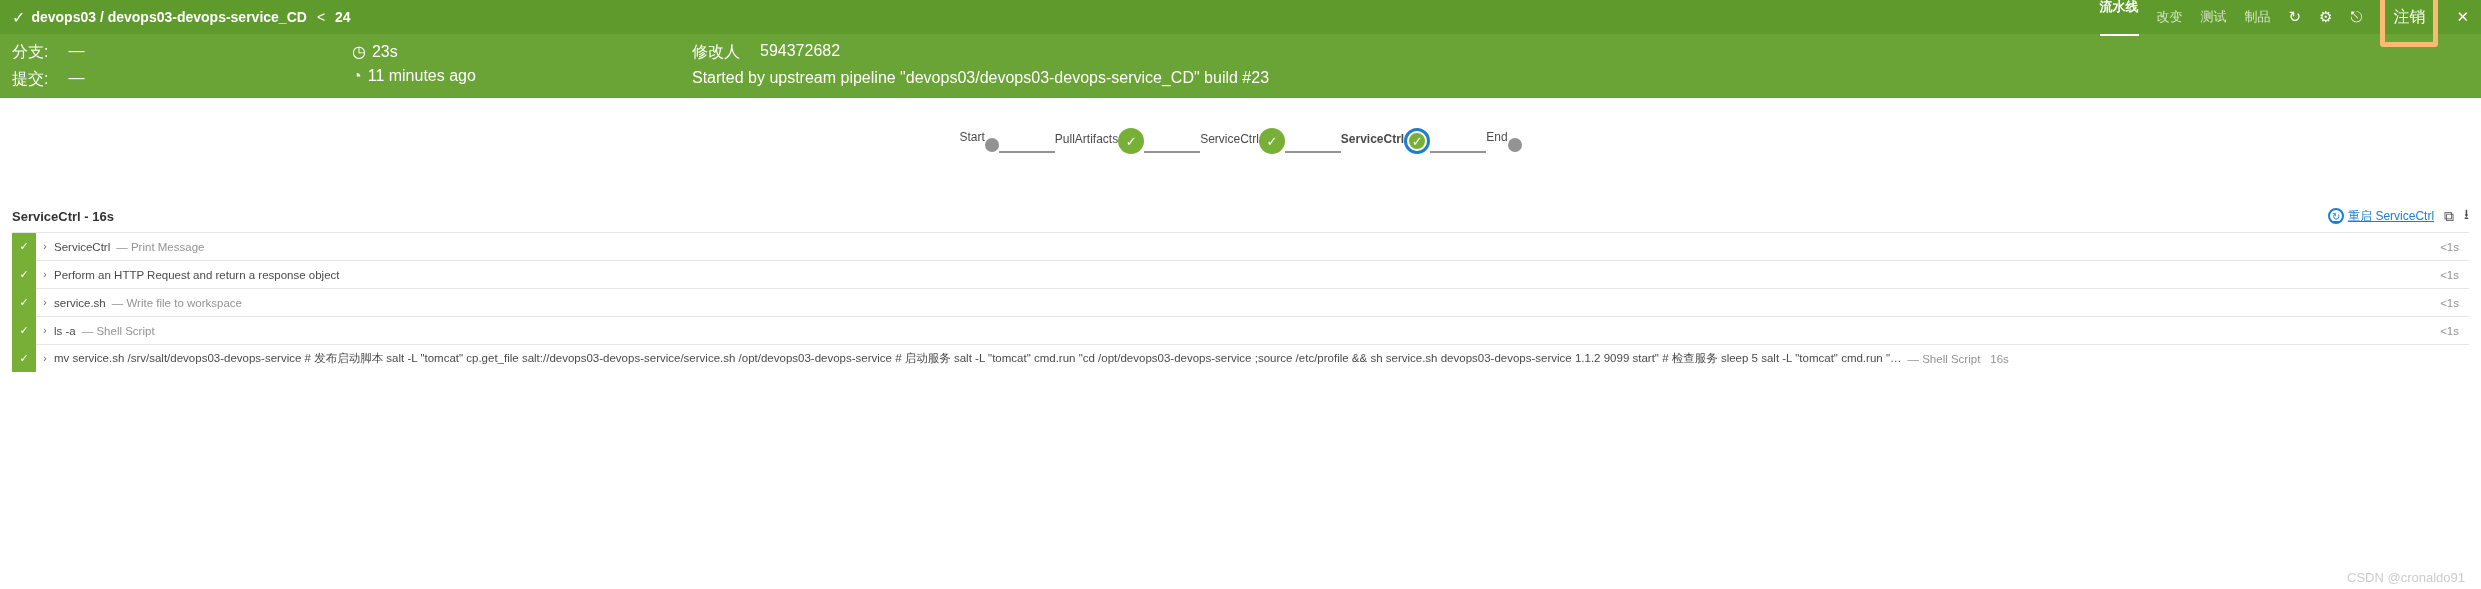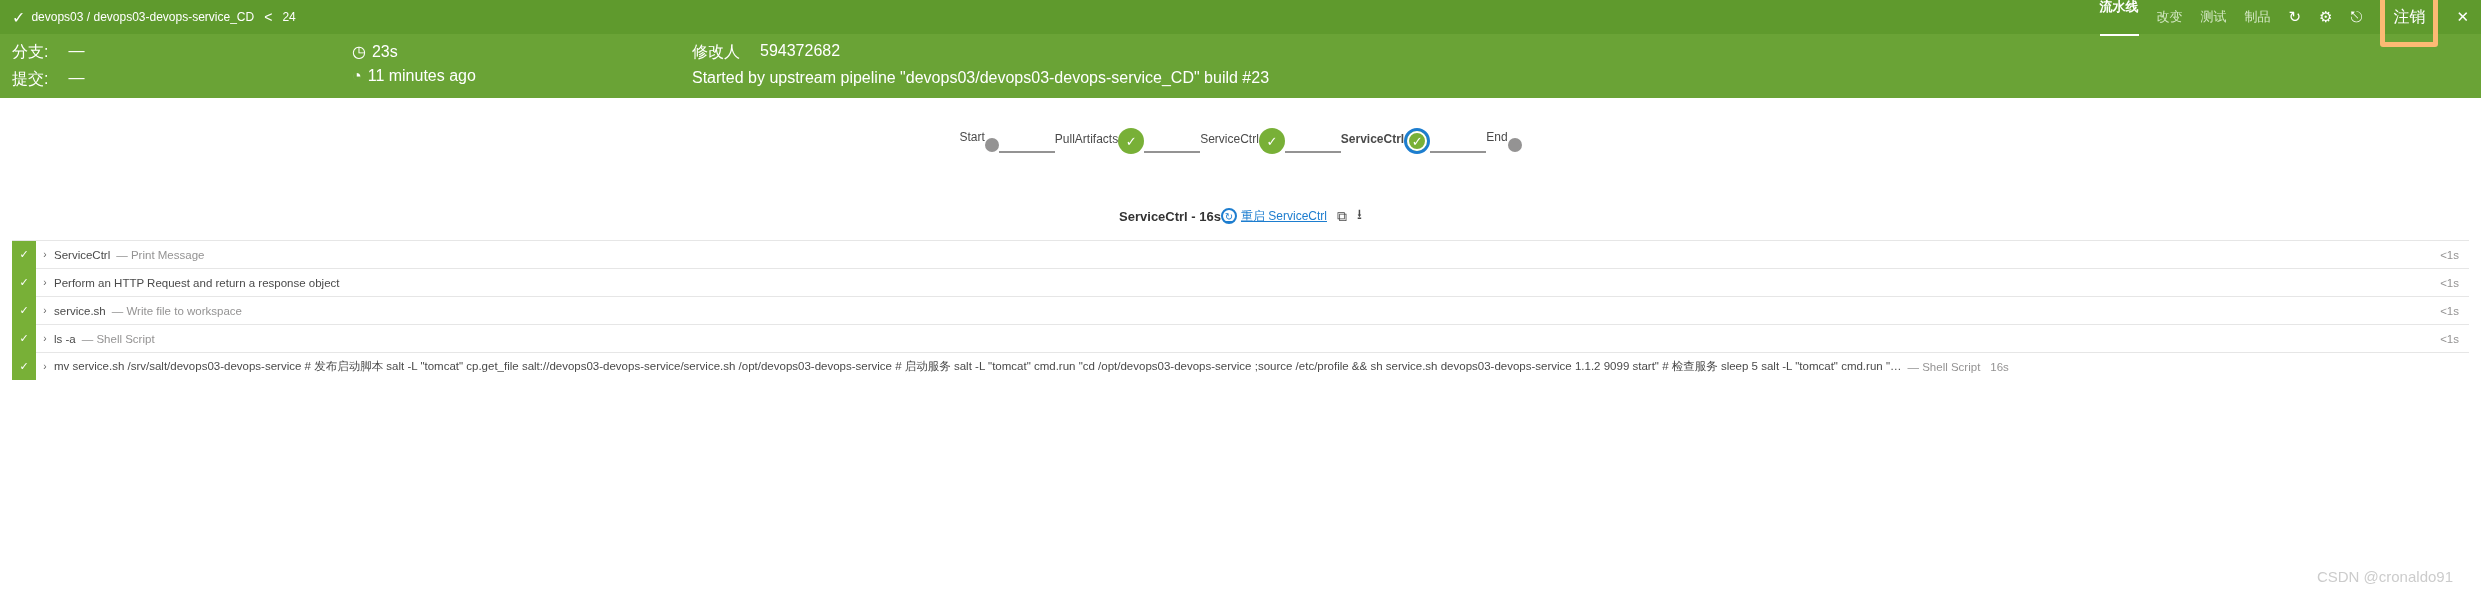--- a/index.html
+++ b/index.html
@@ -1,21 +1,21 @@
 <!DOCTYPE html>
 <html><head>
 <meta charset="utf-8">
 <style>
 *{margin:0;padding:0;box-sizing:border-box;font-family:-apple-system,BlinkMacSystemFont,"Segoe UI",Arial,sans-serif}
 body{background:#fff;font-size:12px;color:#4a4a4a;width:2481px}
 .header{background:#5f9a2d;color:#fff}
 .header-top{display:flex;align-items:center;padding:8px 12px;height:34px}
 .header-left{display:flex;align-items:center;flex:1;gap:6px}
 .check-icon{color:#fff;font-size:16px}
-.breadcrumb{font-size:12px;font-weight:400}
+.breadcrumb{font-size:14px;font-weight:700}
 .nav-arrow{color:#fff;font-size:14px;margin:0 4px;cursor:pointer}
 .header-right{display:flex;align-items:center;gap:18px}
 .tab{font-size:13px;cursor:pointer;color:#d4e8c4}
 .tab.active{font-weight:700;color:#fff;border-bottom:2px solid #fff;padding-bottom:18px}
 .icon-btn{cursor:pointer;font-size:15px;color:#fff}
 .icon-btn.outlined{border:5px solid #fdba74;padding:14px 8px;border-radius:3px;font-size:16px}
 .header-info{display:flex;padding:8px 12px;gap:60px;background:#6aa336;min-height:50px}
 .info-col{display:flex;flex-direction:column;gap:6px;font-size:16px;min-width:280px}
 .info-row{display:flex;gap:20px}
 .info-label{min-width:32px}
@@ -23,35 +23,35 @@
 .timeline{display:flex;justify-content:center;padding:30px 0 50px}
 .stages{display:flex;align-items:center}
 .stage{display:flex;flex-direction:row;align-items:flex-end;position:relative}
 .stage-label{font-size:12px;color:#4a4a4a;margin-bottom:8px;white-space:nowrap}
 .stage-label.bold{font-weight:700}
 .stage-dot{width:14px;height:14px;border-radius:50%;background:#949393;position:relative;z-index:2}
 .stage-check{width:26px;height:26px;border-radius:50%;background:#78b037;display:flex;align-items:center;justify-content:center;color:#fff;font-size:13px;z-index:2}
 .stage-check.selected{border:3px solid #1d7dcf;outline:2px solid #fff;outline-offset:-5px}
 .connector{height:2px;width:56px;background:#949393;margin-top:22px}
 .steps-section{padding:0 12px}
-.steps-header{display:flex;align-items:center;justify-content:center;margin-bottom:12px}
+.steps-header{display:flex;align-items:center;justify-content:space-between;margin-bottom:4px}
 .steps-title{font-size:13px;font-weight:700;color:#333}
 .steps-actions{display:flex;align-items:center;gap:10px}
 .restart-link{color:#1d7dcf;text-decoration:underline;font-size:12px;cursor:pointer;display:flex;align-items:center;gap:4px}
 .restart-icon{width:16px;height:16px;border:2px solid #1d7dcf;border-radius:50%;display:inline-flex;align-items:center;justify-content:center;font-size:10px}
 .action-icon{cursor:pointer;font-size:14px;color:#4a4a4a}
 .step-row{display:flex;align-items:center;height:28px;border-top:1px solid #e6e6e6;font-size:11.5px}
 .step-status{width:24px;height:28px;background:#78b037;display:flex;align-items:center;justify-content:center;color:#fff;font-size:11px;flex-shrink:0}
 .step-chevron{width:18px;text-align:center;color:#666;cursor:pointer;font-size:10px}
 .step-name{color:#4a4a4a}
 .step-desc{color:#949393;margin-left:6px}
 .step-spacer{flex:1}
 .step-dur{color:#949393;padding-right:10px}
 .step-long{white-space:nowrap;overflow:hidden;text-overflow:ellipsis;max-width:2330px}
-.watermark{position:fixed;bottom:4px;right:28px;font-size:15px;color:#ccc}
+.watermark{position:fixed;bottom:4px;right:16px;font-size:13px;color:#ccc}
 </style>
 </head>
 <body>
 
 <div class="header">
   <div class="header-top">
     <div class="header-left">
       <span class="check-icon">✓</span>
       <span class="breadcrumb">devops03 / devops03-devops-service_CD</span>
       <span class="nav-arrow">&lt;</span>

